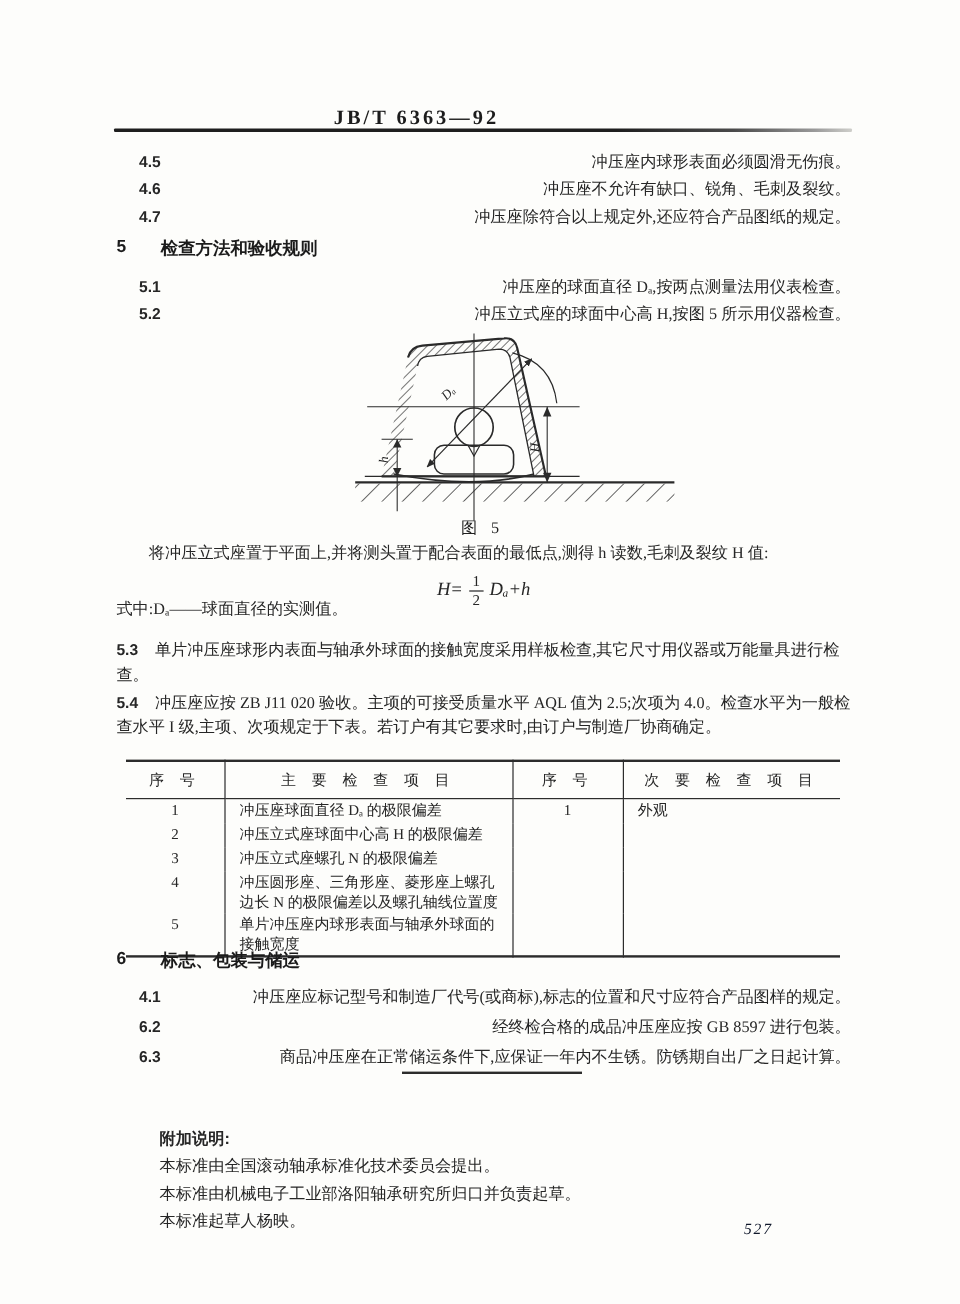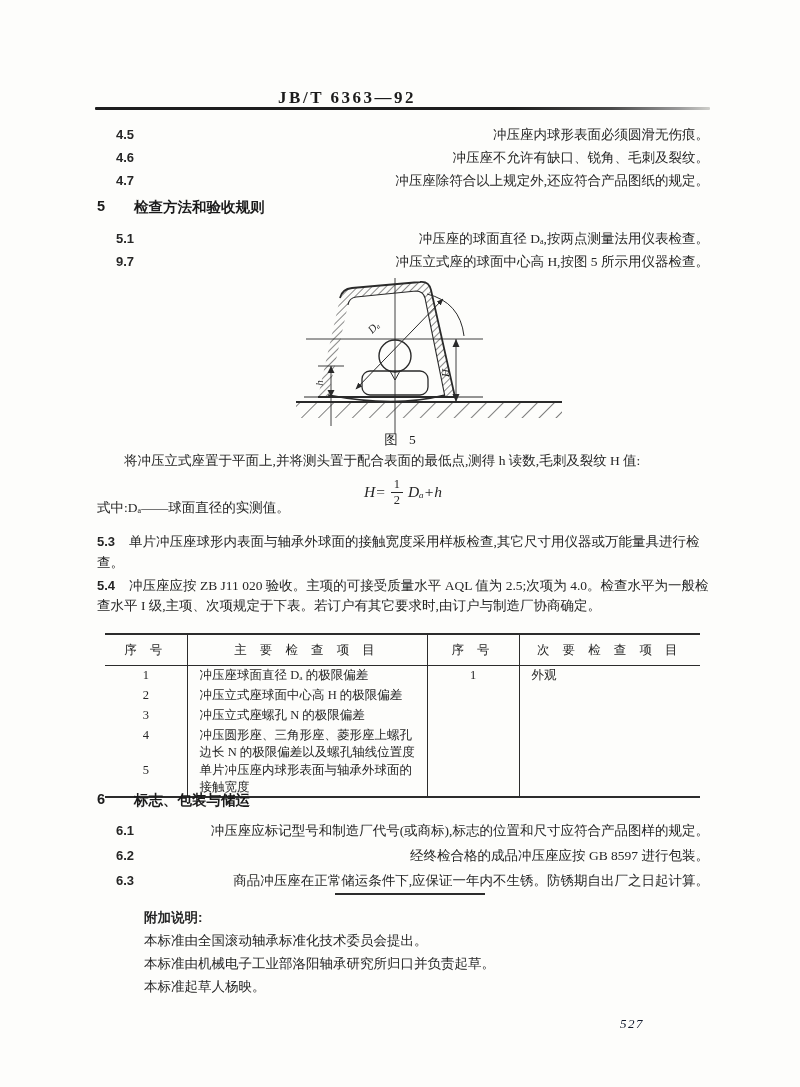--- a/index.html
+++ b/index.html
@@ -54,21 +54,21 @@
   .ptable th {
     font-weight:normal; letter-spacing:5px; text-align:center; height:26px;
     border-bottom:1.5px solid #2c2c2c; padding:2px 0; font-size:12.5px;
   }
   .ptable td { vertical-align:top; line-height:16.5px; padding:1px 6px 1px 12px; }
   .ptable .vline { border-right:1px solid #2c2c2c; }
   .ptable td.cnumcell { text-align:center; padding:1px 0; }
   .ptable tr.single td { height:18px; }
   
   .sep-line { position:absolute; top:893px; left:335px; width:150px; height:2px; background:#2c2c2c; }
-  .addendum { position:absolute; top:906px; left:133px; width:560px; font-size:13.5px; line-height:23px;margin-left:11px; }
+  .addendum { position:absolute; top:937px; left:133px; width:560px; font-size:13.5px; line-height:23px; }
   .addendum .add-title { font-weight:bold; font-family:"Liberation Sans","DejaVu Sans",sans-serif; font-size:13.5px; }
   .page-number { position:absolute; top:1016px; left:620px; font-style:italic;
     color:#0f172a; font-size:13px; letter-spacing:1.5px; }
 </style>
 </head>
 <body>
 
 <div class="page">
 
   <div class="doc-number">JB/T 6363—92</div>
@@ -101,21 +101,21 @@
   </div>
 
   <div class="blk" style="top:228px">
     <div class="clause">
       <span class="cnum">5.1</span>
       <span class="ctext">冲压座的球面直径 Dₐ,按两点测量法用仪表检查。</span>
     </div>
   </div>
   <div class="blk" style="top:251px">
     <div class="clause">
-      <span class="cnum">9.7</span>
+      <span class="cnum">5.2</span>
       <span class="ctext">冲压立式座的球面中心高 H,按图 5 所示用仪器检查。</span>
     </div>
   </div>
 
   <div class="fig-wrap">
     <svg width="280" height="172" viewBox="0 0 280 172">
       <defs>
         <pattern id="whatch" width="5" height="5" patternUnits="userSpaceOnUse" patternTransform="rotate(45)">
           <line x1="0" y1="0" x2="0" y2="5" stroke="#2a2a2a" stroke-width="1.1"></line>
         </pattern>
@@ -236,21 +236,21 @@
 
   <div class="blk" style="top:791px">
     <div class="sec-heading">
       <span class="sec-no">6</span>
       <span>标志、包装与储运</span>
     </div>
   </div>
 
   <div class="blk" style="top:820px">
     <div class="clause">
-      <span class="cnum">6.1</span>
+      <span class="cnum">4.1</span>
       <span class="ctext">冲压座应标记型号和制造厂代号(或商标),标志的位置和尺寸应符合产品图样的规定。</span>
     </div>
   </div>
   <div class="blk" style="top:845px">
     <div class="clause">
       <span class="cnum">6.2</span>
       <span class="ctext">经终检合格的成品冲压座应按 GB 8597 进行包装。</span>
     </div>
   </div>
   <div class="blk" style="top:870px">

